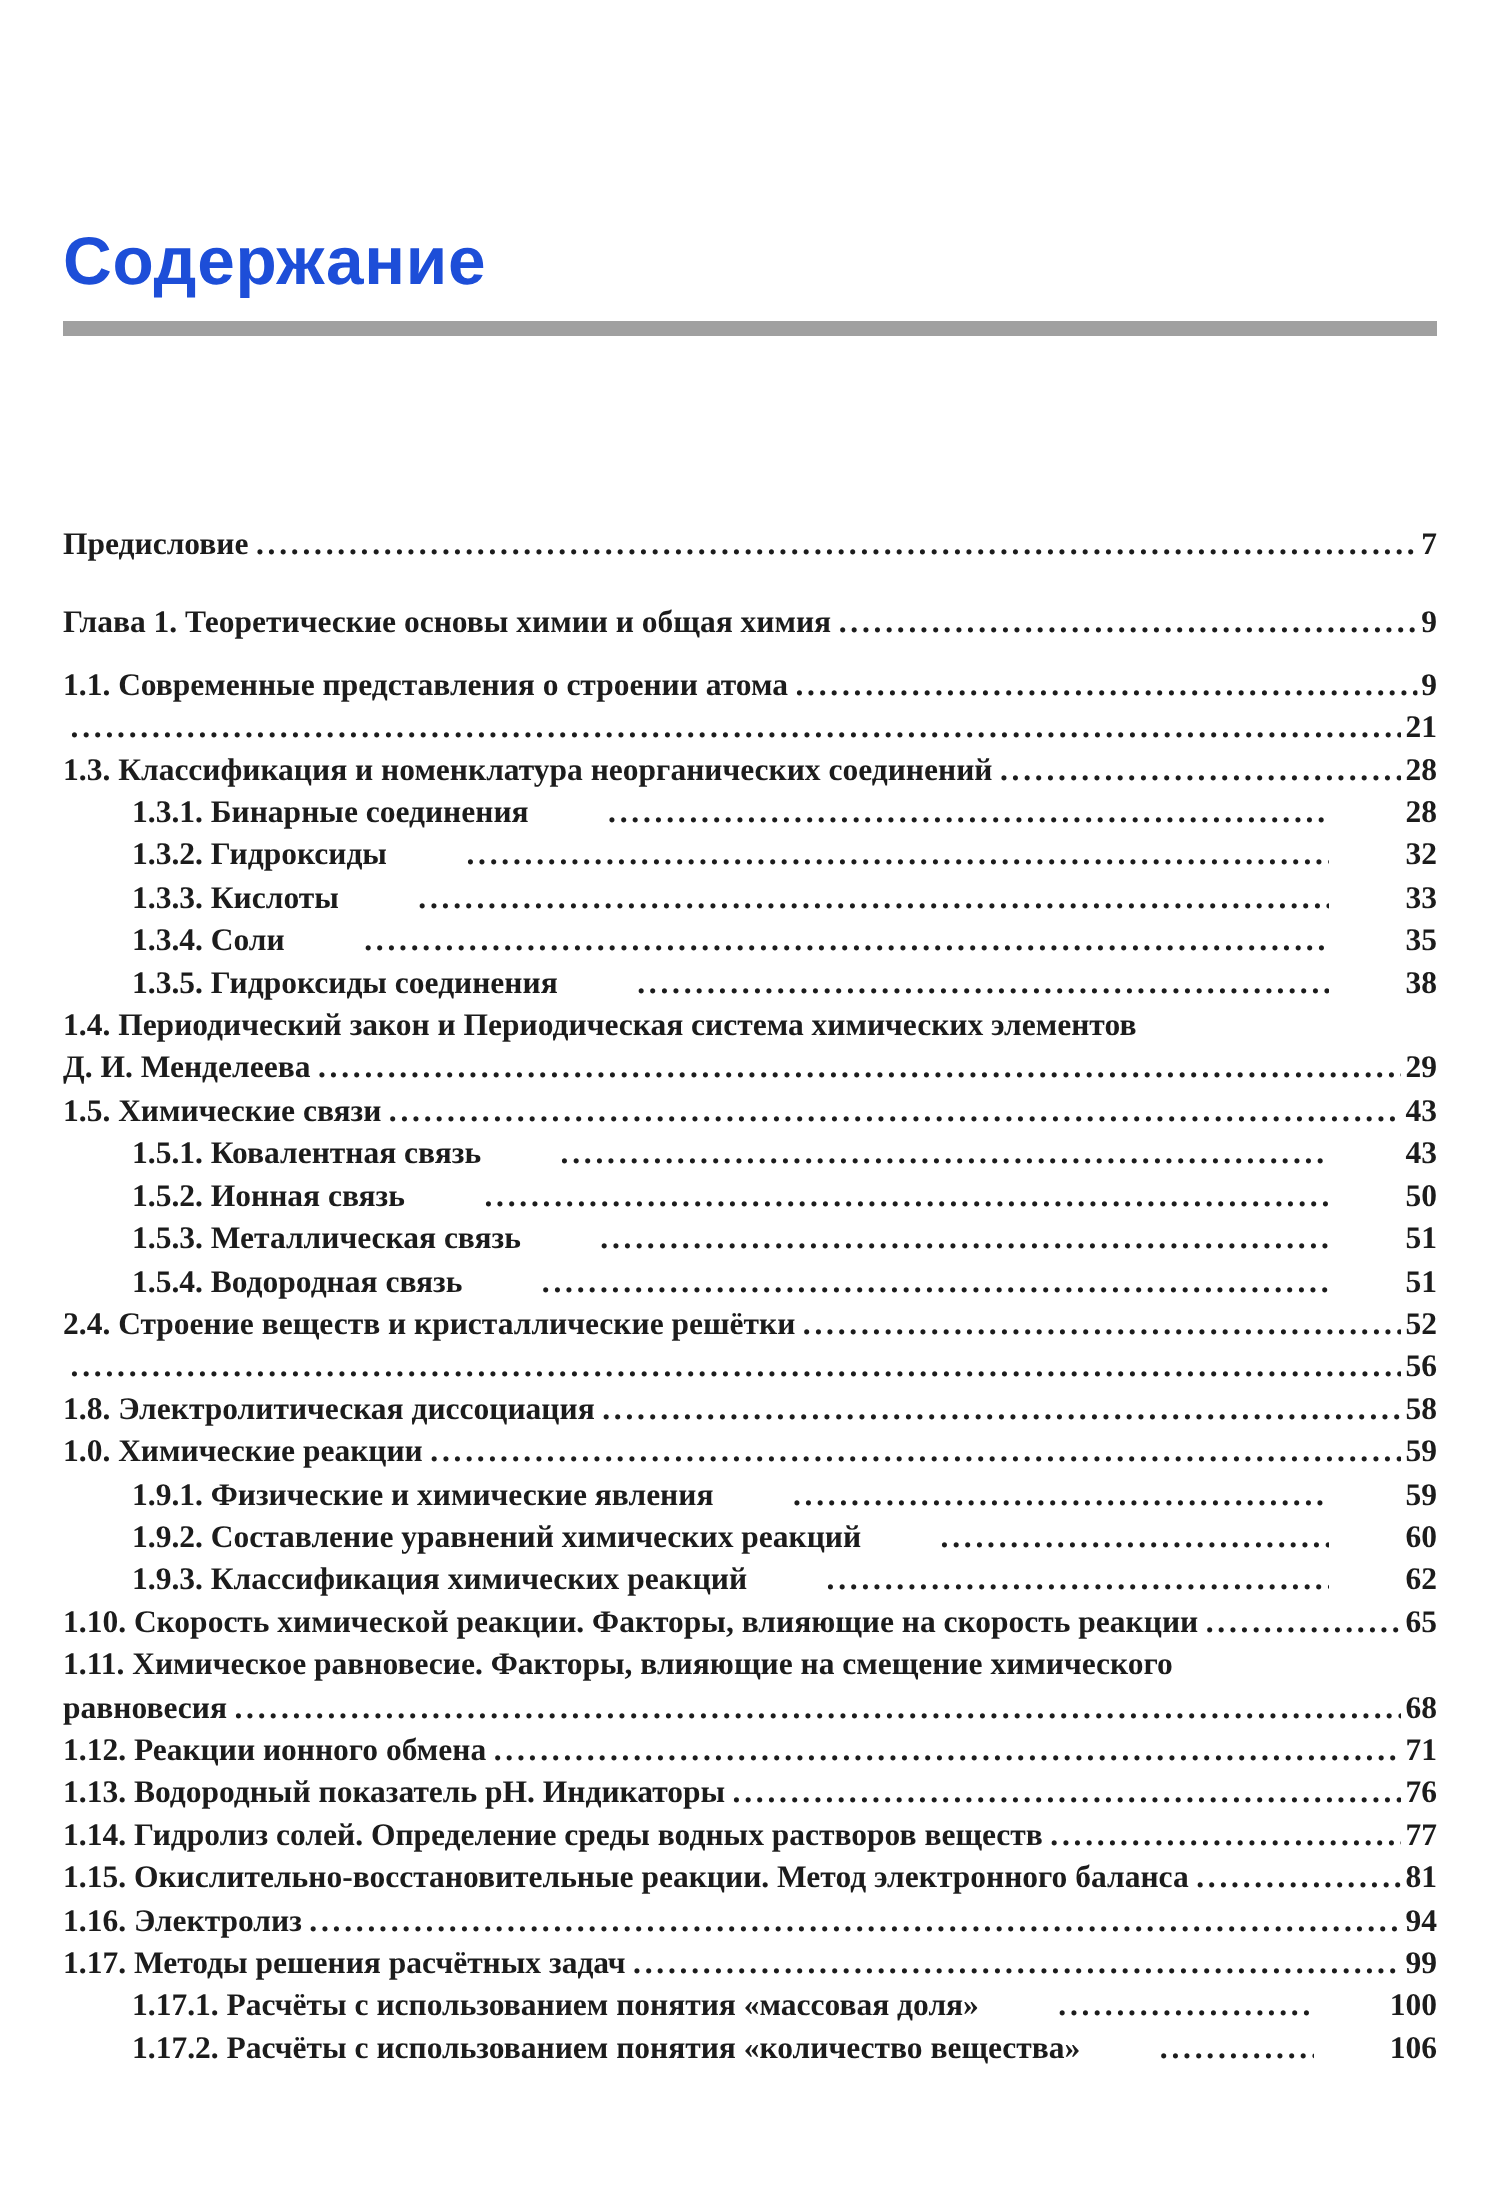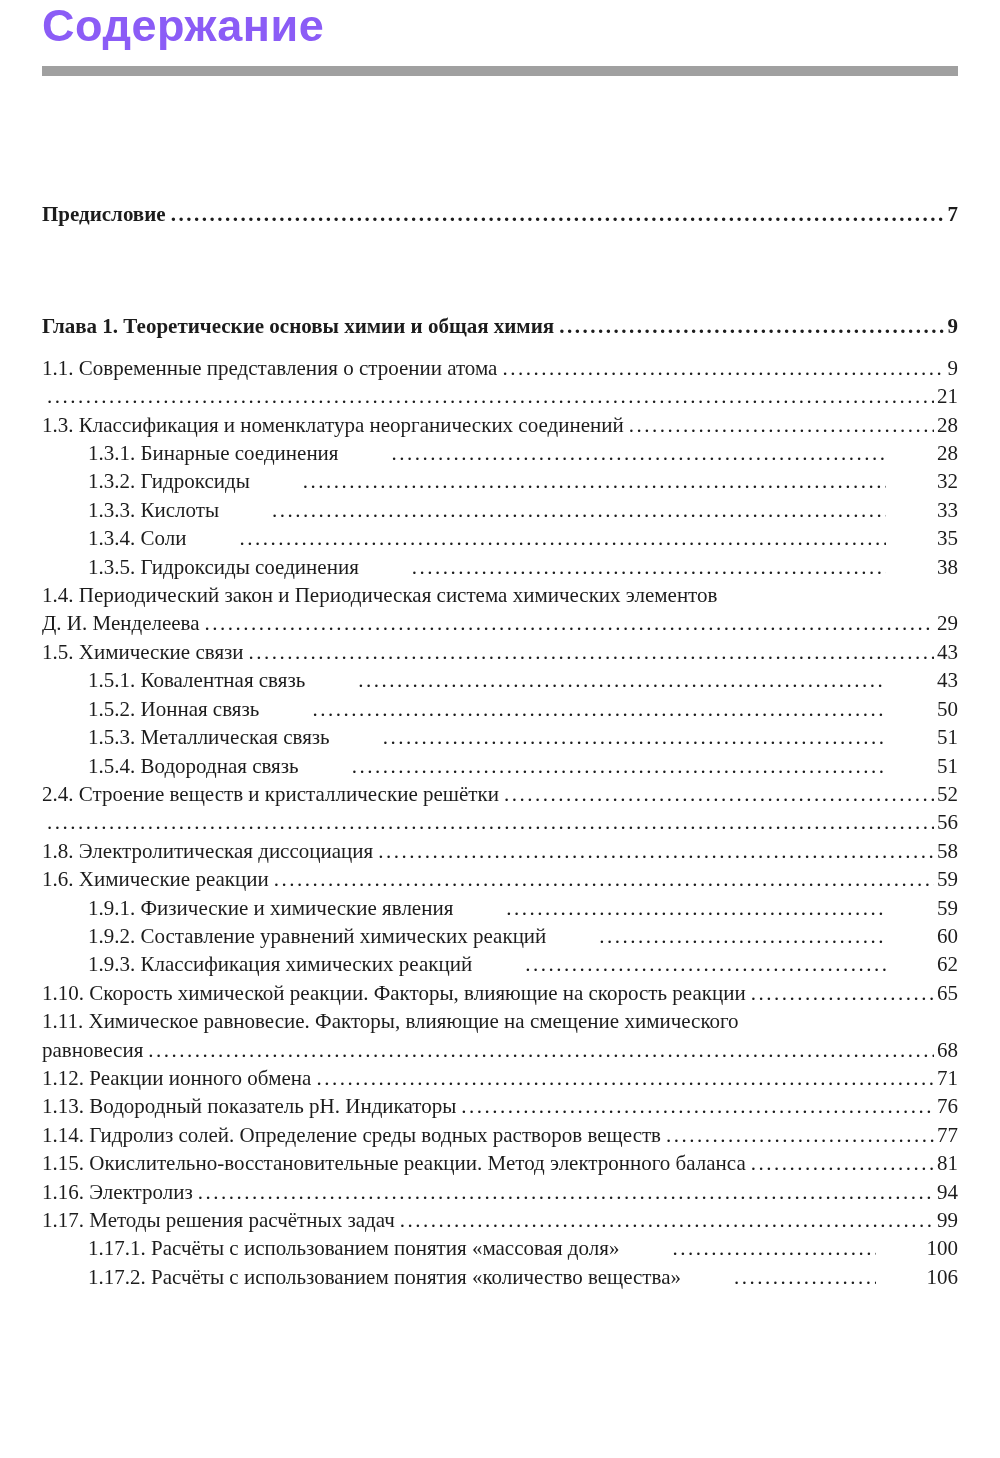--- a/index.html
+++ b/index.html
@@ -17,40 +17,42 @@
     font-family: "Liberation Serif", serif;
     color: #1c1c1c;
     overflow: hidden;
   }
   .title {
     font-family: "Liberation Sans", sans-serif;
     font-size: 45px;
     font-weight: 700;
     letter-spacing: 0.5px;
     margin: 0;
-    color: #8b5cf6;
+    padding-top: 148px;
+    color: #1d4ed8;
   }
   .title-rule {
     height: 10px;
     background: #a0a0a0;
     margin-top: 14px;
   }
   .toc {
     margin-top: 0;
   }
   .row {
     display: flex;
     align-items: baseline;
     font-size: 21px;
     line-height: 28.4px;
+    font-weight: bold;
   }
   .row.bold { font-weight: 700; }
   .row.indent-1 { padding-left: 46px; gap: 48px; }
   .row.gap-xlarge { margin-top: 124px; }
-  .row.gap-large  { margin-top: 84px; }
+  .row.gap-large  { margin-top: 24px; }
   .row.gap-small  { margin-top: 13px; }
   .t {
     white-space: nowrap;
     flex: 0 0 auto;
   }
   .leader {
     flex: 1 1 auto;
     overflow: hidden;
     white-space: nowrap;
     margin: 0 3px 0 5px;
@@ -163,21 +165,21 @@
       <div class="row indent-0">
     <span class="leader"></span>
     <span class="pg">56</span>
   </div>
       <div class="row indent-0">
     <span class="t">1.8. Электролитическая диссоциация</span>
     <span class="leader"></span>
     <span class="pg">58</span>
   </div>
       <div class="row indent-0">
-    <span class="t">1.6. Химические реакции</span>
+    <span class="t">1.0. Химические реакции</span>
     <span class="leader"></span>
     <span class="pg">59</span>
   </div>
       <div class="row indent-1">
     <span class="t">1.9.1. Физические и химические явления</span>
     <span class="leader"></span>
     <span class="pg">59</span>
   </div>
       <div class="row indent-1">
     <span class="t">1.9.2. Составление уравнений химических реакций</span>

